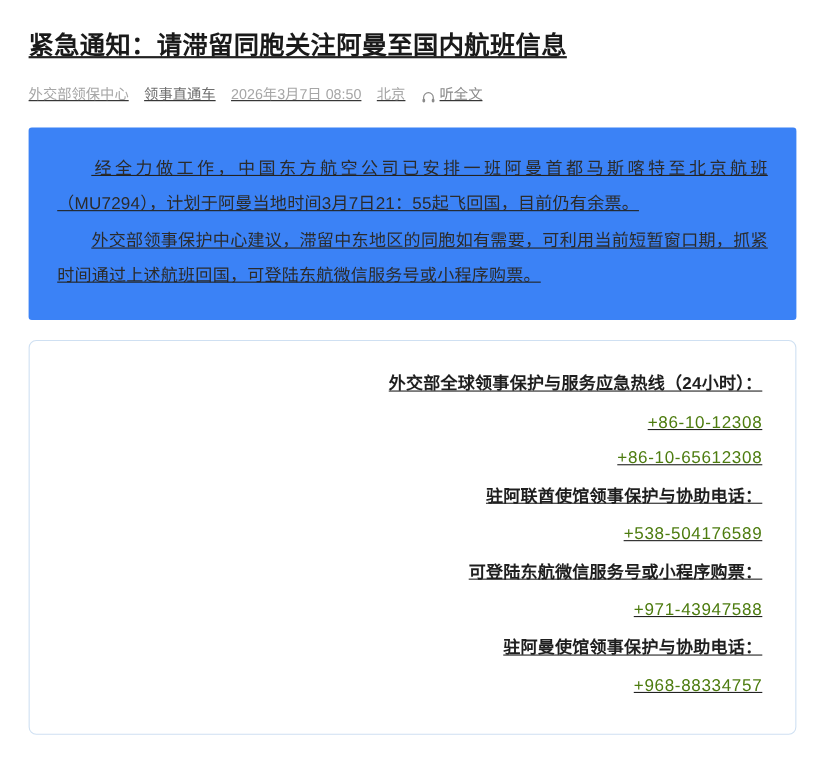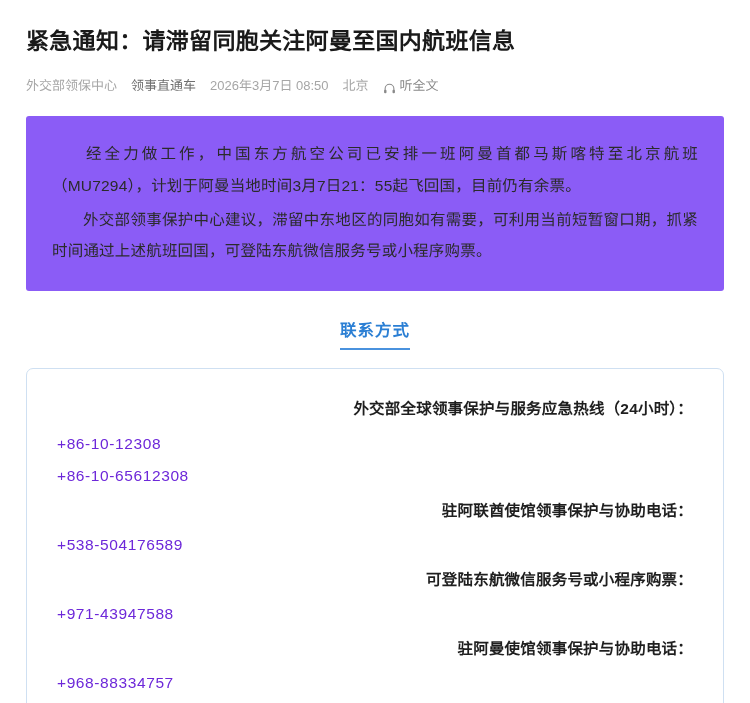--- a/index.html
+++ b/index.html
@@ -13,20 +13,21 @@
     font-family: "Liberation Sans", "DejaVu Sans", sans-serif;
     color: #222222;
     overflow: hidden;
   }
   .page {
     width: 750px;
     height: 703px;
     box-sizing: border-box;
     padding: 20px 26px 0 26px;
     position: relative;
+    text-decoration: underline;
   }
   .headline {
     font-size: 23px;
     font-weight: bold;
     color: #1a1a1a;
     letter-spacing: 0.3px;
     line-height: 1.35;
     margin: 6px 0 0 0;
   }
   .meta-row {
@@ -59,21 +60,21 @@
   }
   .listen .headphone {
     display: inline-block;
     width: 13px;
     height: 13px;
     position: relative;
     top: 1px;
   }
   .quote-box {
     margin-top: 22px;
-    background: #8b5cf6;
+    background: #3b82f6;
     border-radius: 3px;
     padding: 22px 26px 24px 26px;
     box-sizing: border-box;
   }
   .quote-p {
     font-size: 15.5px;
     line-height: 2.05;
     color: #2b2b2b;
     margin: 0;
     text-align: justify;
@@ -109,23 +110,24 @@
   .contact-heading {
     font-size: 15.5px;
     font-weight: bold;
     color: #1f1f1f;
     line-height: 2.1;
     letter-spacing: 0.2px;
     text-align: right;
   }
   .contact-number {
     font-size: 15.5px;
-    color: #6d28d9;
+    color: #4d7c0f;
     line-height: 2.1;
     letter-spacing: 0.6px;
+    text-align: right;
   }
   .contact-heading + .contact-number,
   .contact-number + .contact-heading {
     margin-top: 2px;
   }
 </style>
 </head>
 <body>
 
 <div class="page">
@@ -147,23 +149,20 @@
       </span>
       <span>听全文</span>
     </span>
   </div>
 
   <div class="quote-box">
     <p class="quote-p"><span class="indent"></span><span>经全力做工作，中国东方航空公司已安排一班阿曼首都马斯喀特至北京航班（MU7294），计划于阿曼当地时间3月7日21：55起飞回国，目前仍有余票。</span></p>
     <p class="quote-p"><span class="indent"></span><span>外交部领事保护中心建议，滞留中东地区的同胞如有需要，可利用当前短暂窗口期，抓紧时间通过上述航班回国，可登陆东航微信服务号或小程序购票。</span></p>
   </div>
 
-  <div class="section-title-wrap">
-    <span class="section-title">联系方式</span>
-  </div>
 
   <div class="contact-box">
     <div class="contact-heading">外交部全球领事保护与服务应急热线（24小时）：</div>
     <div class="contact-number">+86-10-12308</div>
     <div class="contact-number">+86-10-65612308</div>
     <div class="contact-heading">驻阿联酋使馆领事保护与协助电话：</div>
     <div class="contact-number">+538-504176589</div>
     <div class="contact-heading">可登陆东航微信服务号或小程序购票：</div>
     <div class="contact-number">+971-43947588</div>
     <div class="contact-heading">驻阿曼使馆领事保护与协助电话：</div>

